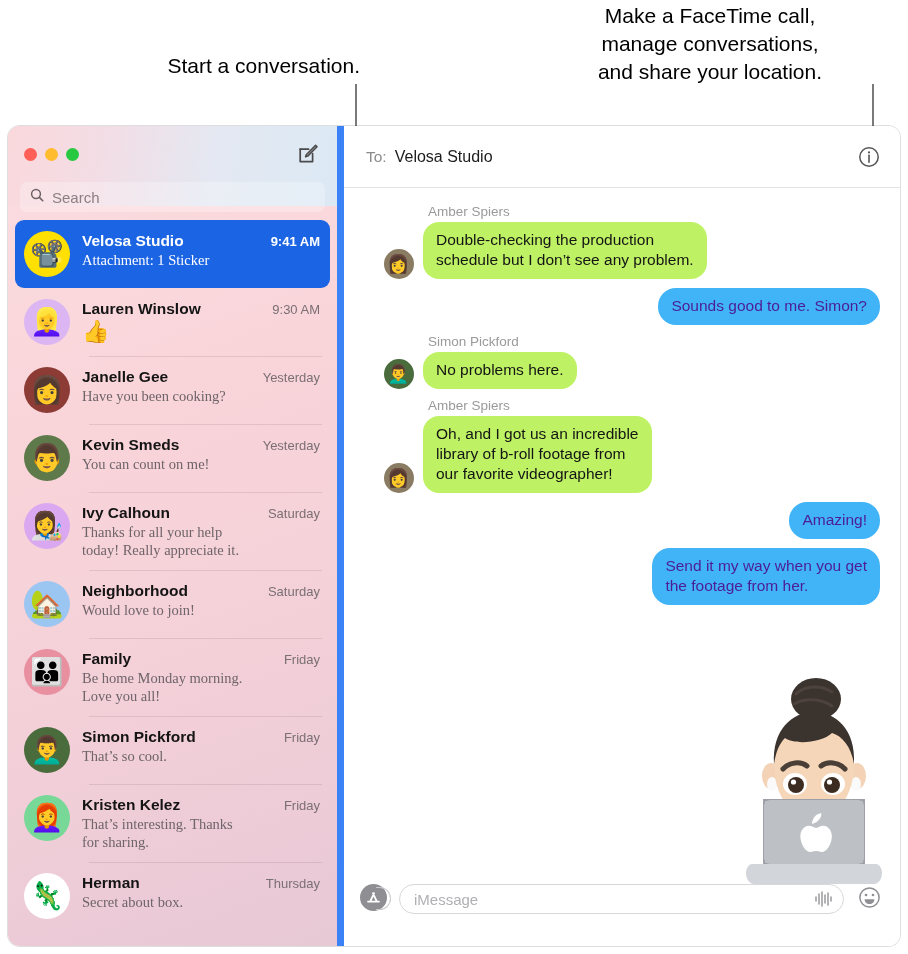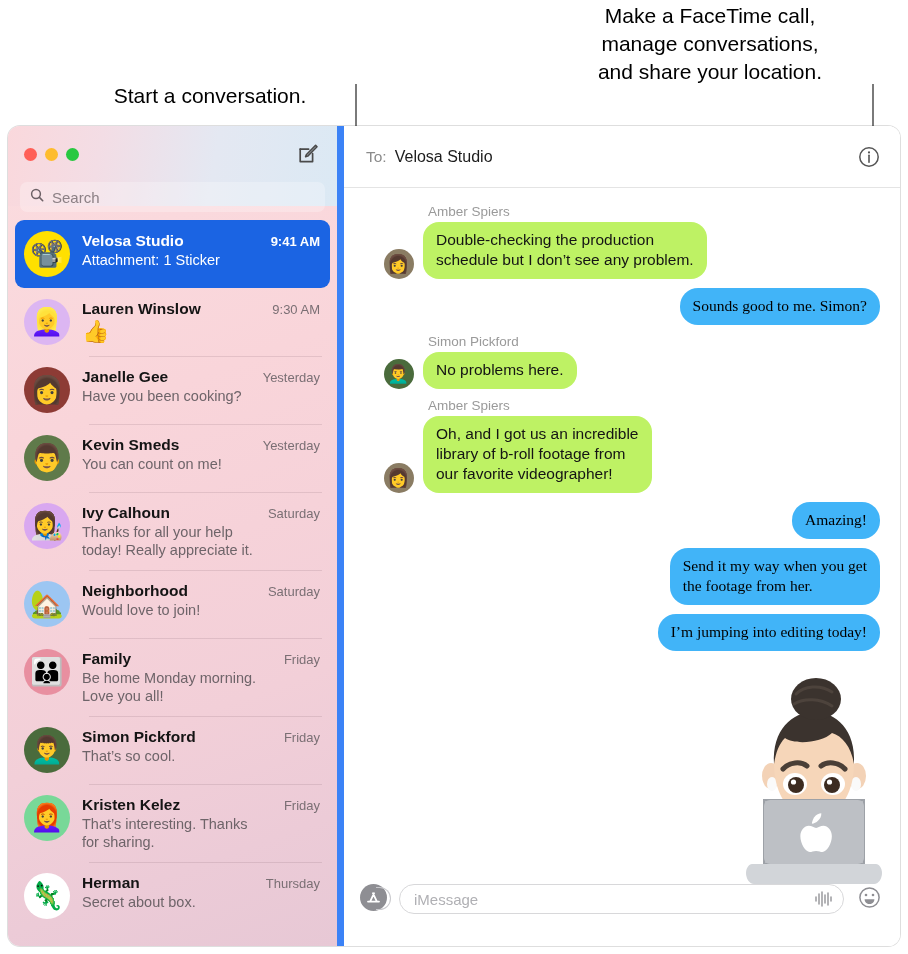--- a/index.html
+++ b/index.html
@@ -12,21 +12,21 @@
 
   
   .callout-text {
     position: absolute;
     color: #000;
     font-size: 21px;
     line-height: 28px;
     text-align: center;
     white-space: pre-line;
   }
-  #callout-left  { left: 60px;  top: 82px;  width: 300px; text-align: center; }
+  #callout-left  { left: 60px;  top: 52px;  width: 300px; text-align: right; }
   #callout-right { left: 540px; top: 2px;   width: 340px; }
   .callout-line {
     position: absolute;
     width: 2px;
     background: #7a7a7a;
   }
   #callout-line-left  { left: 355px; top: 84px;  height: 62px; }
   #callout-line-right { left: 872px; top: 84px;  height: 62px; }
 
   
@@ -134,20 +134,21 @@
   .conv-name {
     font-size: 15.5px; font-weight: 700; color: #141414;
     white-space: nowrap; overflow: hidden; text-overflow: ellipsis;
   }
   .conv-time {
     margin-left: auto; font-size: 13px; color: #7a6f74; white-space: nowrap;
   }
   .conv-preview {
     font-size: 14.5px; color: #6e6469; line-height: 18px; margin-top: 1px;
     white-space: pre-line;
+    font-family: Liberation Serif, serif;
   }
   .conv-preview.emoji { font-size: 22px; line-height: 26px; }
   .conv-row.selected .conv-name,
   .conv-row.selected .conv-time,
   .conv-row.selected .conv-preview { color: #fff; }
   .conv-row.selected .conv-time { font-weight: 700; }
 
   
   #conversation-panel {
     flex: 1;
@@ -197,21 +198,21 @@
   }
   .bubble.incoming { background: #bef264; color: #141414; border-radius: 16px; }
   .bubble.incoming::after {
     content:''; position:absolute; left:-5px; bottom:0;
     width: 13px; height: 16px; background:#e9e9eb;
     border-bottom-right-radius: 14px;
     clip-path: polygon(55% 0, 100% 0, 100% 100%, 0 100%);
     z-index:-1;
   }
   .msg-out-row { display:flex; justify-content: flex-end; margin-bottom: 9px; }
-  .bubble.outgoing { background: #41b4f8; color:#000000;font-family:Liberation Serif, serif; }
+  .bubble.outgoing { background: #41b4f8; color:#4c1d95; }
   .bubble.outgoing.tail::after {
     content:''; position:absolute; right:-5px; bottom:0;
     width: 13px; height: 16px; background:#41b4f8;
     border-bottom-left-radius: 14px;
     clip-path: polygon(0 0, 45% 0, 100% 100%, 0 100%);
     z-index:-1;
   }
 
   
   #sticker-row { display:flex; justify-content:flex-end; padding-right: 6px; margin-top: 2px; }
@@ -446,23 +447,20 @@
 library of b-roll footage from
 our favorite videographer!</div>
           </div>
         </div>
         <div class="msg-out-row">
           <div class="bubble outgoing">Amazing!</div>
         </div>
         <div class="msg-out-row">
           <div class="bubble outgoing">Send it my way when you get
 the footage from her.</div>
-        </div>
-        <div class="msg-out-row">
-          <div class="bubble outgoing tail">I’m jumping into editing today!</div>
         </div>
       </div>
 
     <div id="sticker-row">
       <div id="memoji-sticker">
         <svg viewBox="0 0 160 212" width="160" height="212">
 
           <path d="M26 212c0-26 22-44 54-44s54 18 54 44z" fill="#dfe2e6"></path>
 
           <rect x="64" y="140" width="32" height="34" rx="12" fill="#f0cfb3"></rect>

